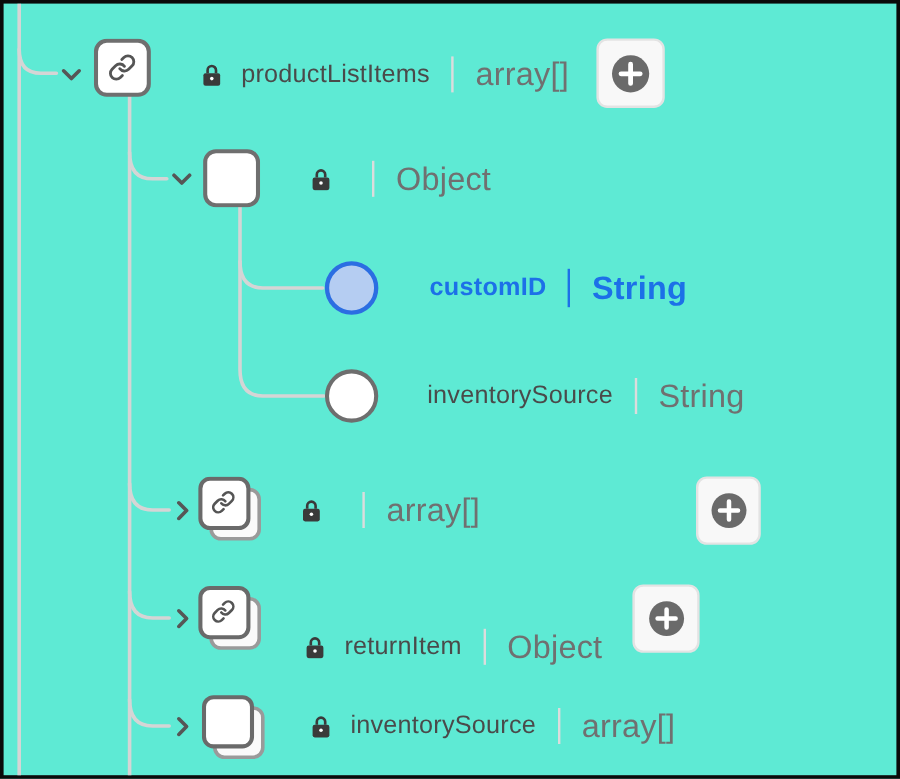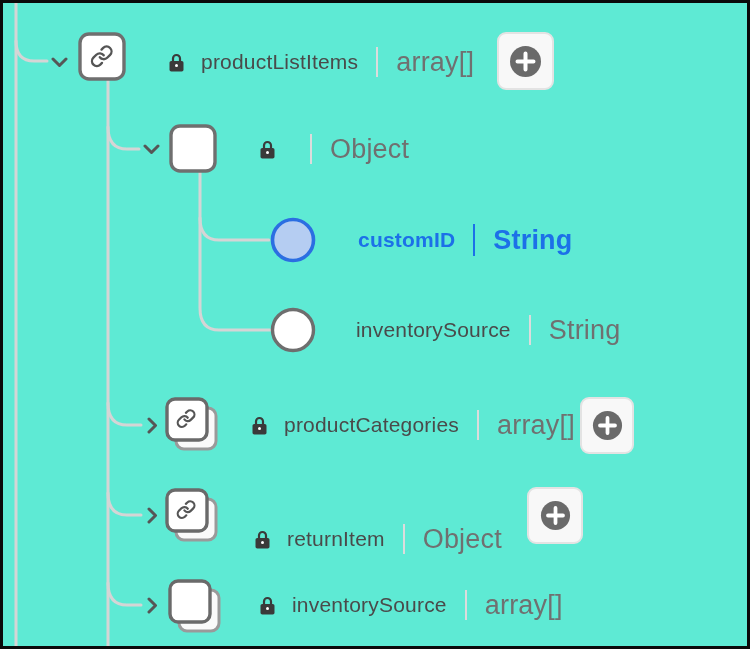--- a/index.html
+++ b/index.html
@@ -167,21 +167,20 @@
     <span class="divider"></span>
     <span class="type">String</span>
   </div>
 
   <div class="row" style="left:249px;top:401px">
     <svg class="lock" width="15" height="19" viewBox="0 0 15 19">
       <path d="M4 8 V5.5 a3.5 3.5 0 0 1 7 0 V8" fill="none" stroke="#3A3A3A" stroke-width="2.2"></path>
       <rect x="0.5" y="8" width="14" height="10.5" rx="1.8" fill="#3A3A3A"></rect>
       <circle cx="7.5" cy="12.5" r="1.5" fill="#fff"></circle>
     </svg>
-    <span class="name">productCategories</span>
     <span class="divider"></span>
     <span class="type">array[]</span>
   </div>
 
   <div class="row" style="left:252px;top:515px">
     <svg class="lock" width="15" height="19" viewBox="0 0 15 19">
       <path d="M4 8 V5.5 a3.5 3.5 0 0 1 7 0 V8" fill="none" stroke="#3A3A3A" stroke-width="2.2"></path>
       <rect x="0.5" y="8" width="14" height="10.5" rx="1.8" fill="#3A3A3A"></rect>
       <circle cx="7.5" cy="12.5" r="1.5" fill="#fff"></circle>
     </svg>

